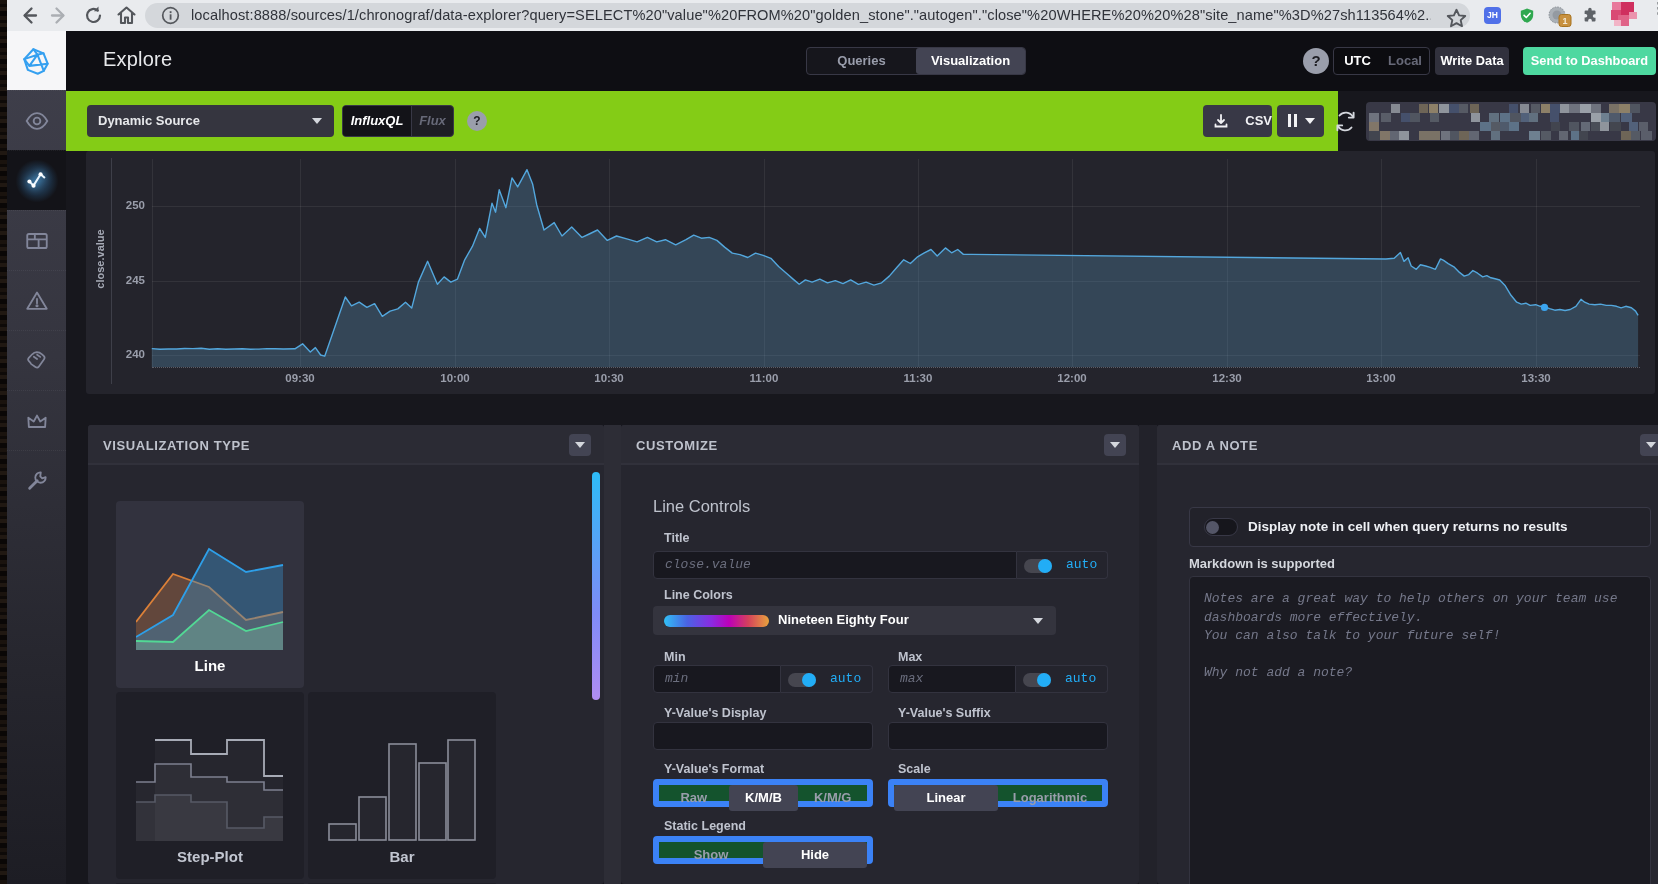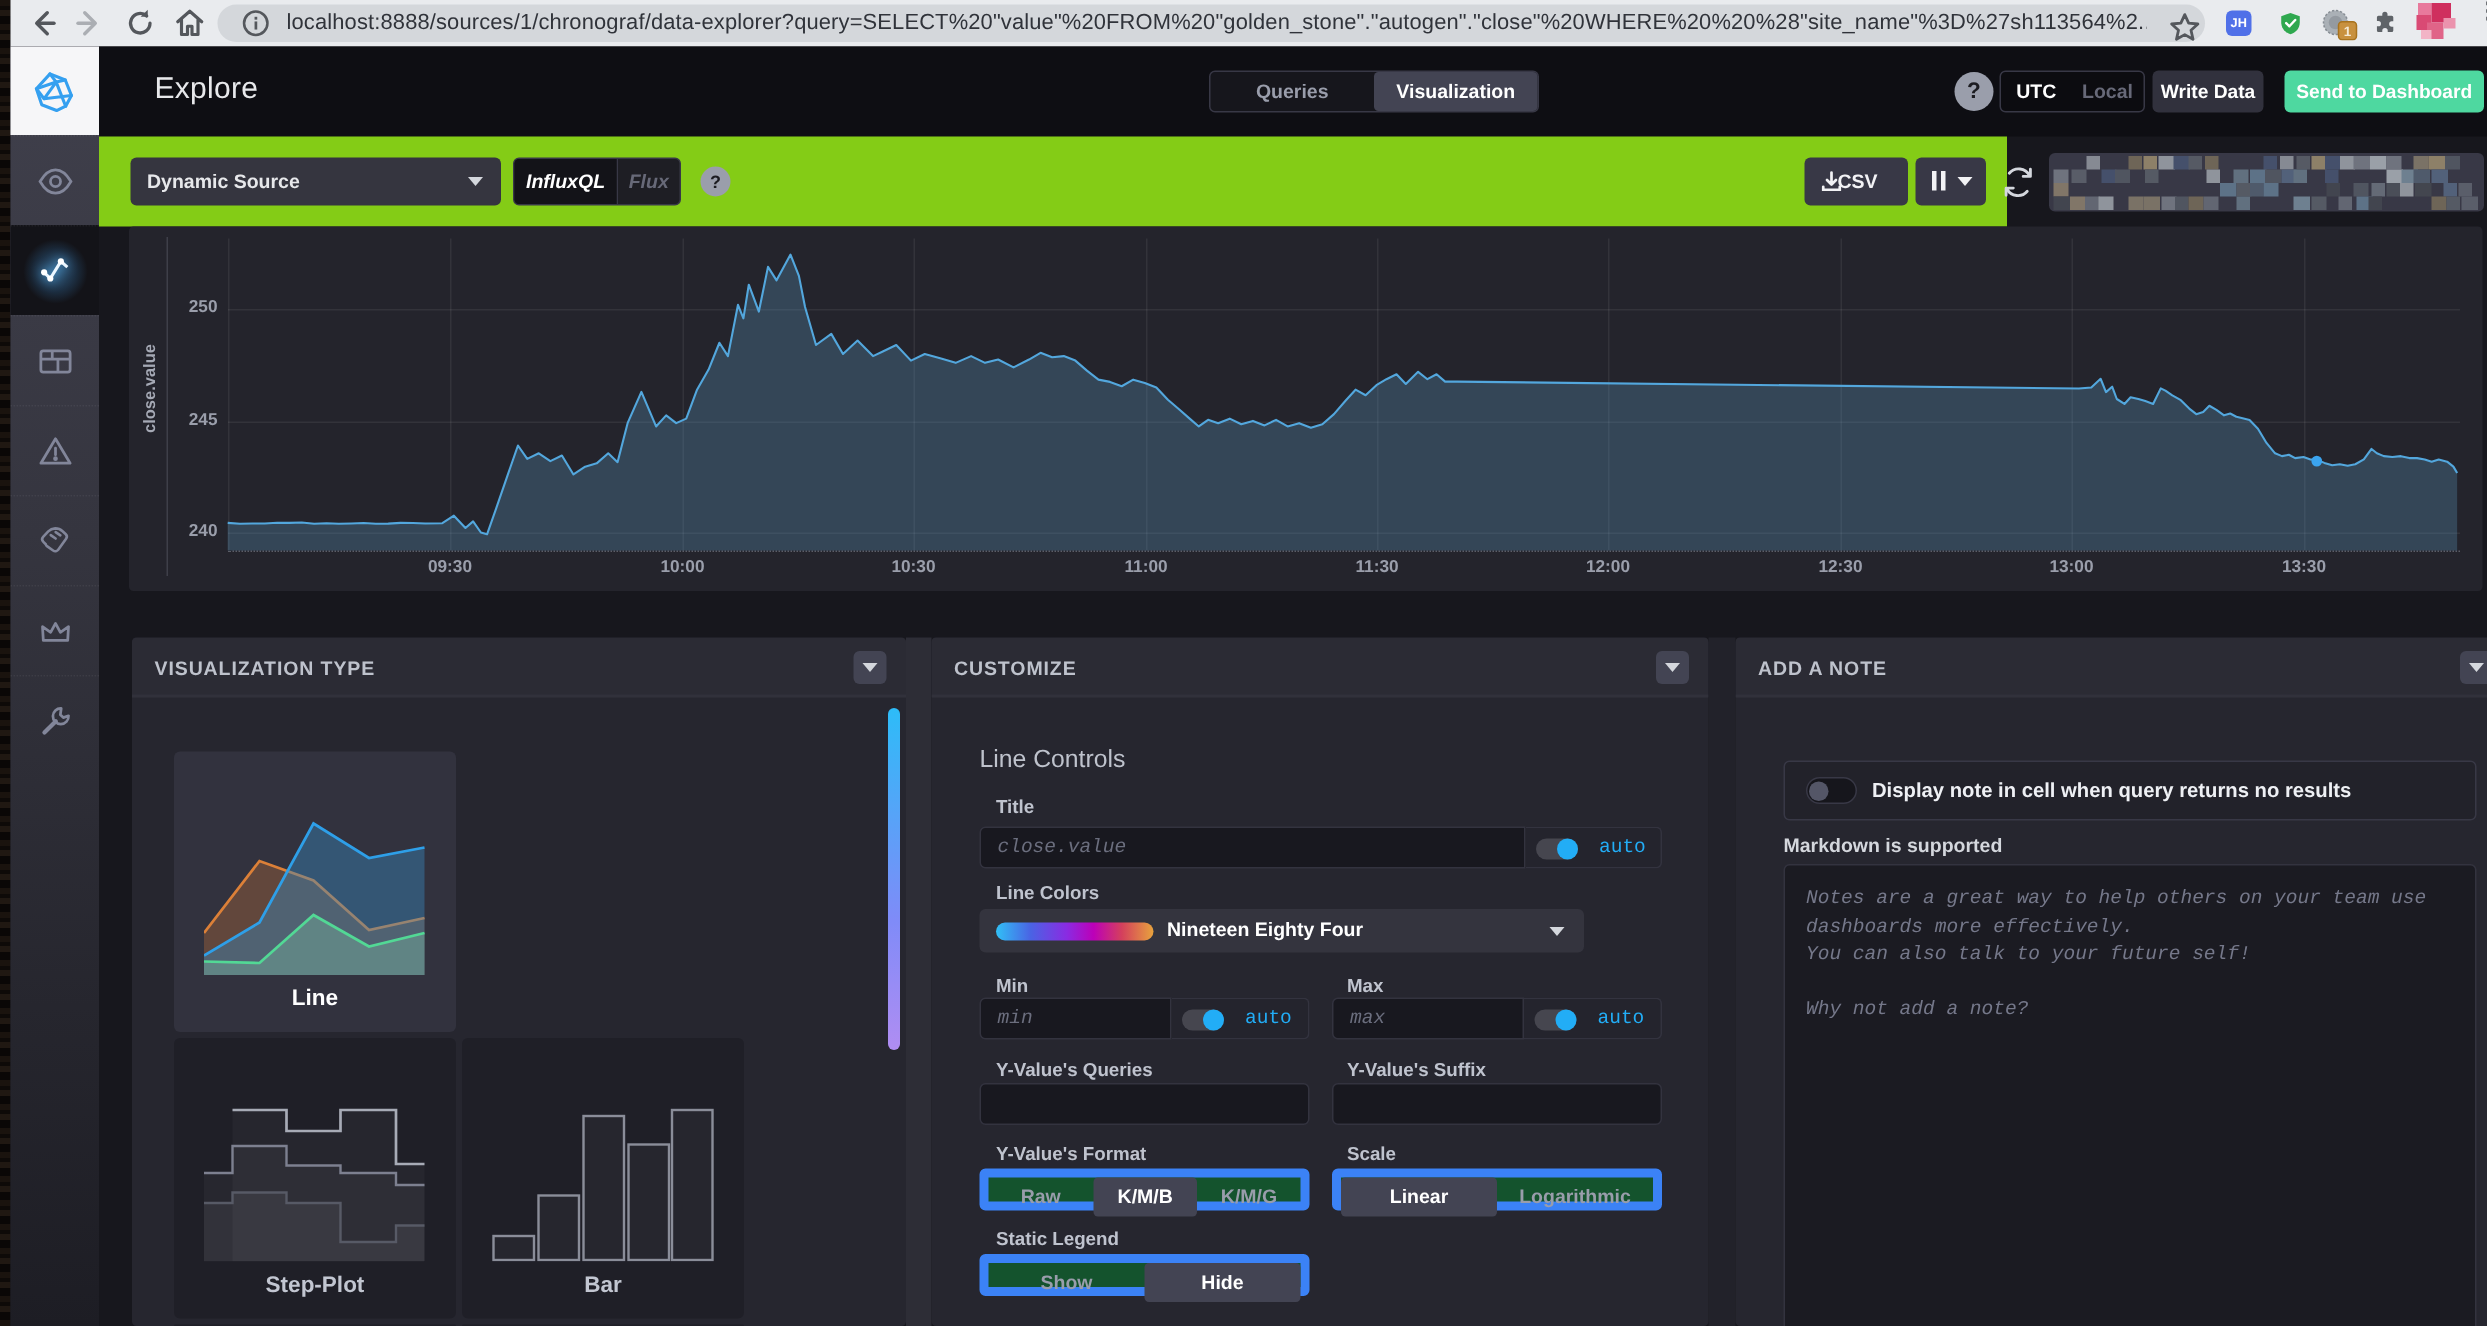--- a/index.html
+++ b/index.html
@@ -35,21 +35,21 @@
 .btn { position:absolute; top:16px; height:28px; line-height:28px; border-radius:4px; text-align:center;
   font-size:13px; font-weight:700; color:#fff; }
 
 #toolbar { position:absolute; left:66px; top:91px; width:1272px; height:60px; background:#84cc16; }
 #dsrc { position:absolute; left:21px; top:14px; width:247px; height:32px; background:#35353f; border-radius:4px;
   font-size:13px; font-weight:700; color:#e7e8eb; line-height:32px; padding-left:11px; }
 #dsrc .car { position:absolute; right:12px; top:13px; }
 #ql { position:absolute; left:276px; top:14px; height:32px; border:1px solid #383846; border-radius:4px; display:flex; background:#1e1e24; }
 #ql div { height:30px; line-height:30px; font-size:13px; font-weight:700; font-style:italic; text-align:center; }
 #csv { position:absolute; left:1137px; top:14px; width:69px; height:32px; background:#383846; border-radius:4px;
-  color:#f2f2f5; font-size:13px; font-weight:700; line-height:32px; text-align:left; }
+  color:#f2f2f5; font-size:13px; font-weight:700; line-height:32px; text-align:right; }
 #pausebtn { position:absolute; left:1211px; top:14px; width:47px; height:32px; background:#383846; border-radius:4px; }
 #redacted { position:absolute; left:1300px; top:11px; width:290px; height:39px; background:#383846; border-radius:4px; overflow:hidden; }
 #redacted i { position:absolute; display:block; }
 
 #chart { position:absolute; left:86px; top:151px; width:1569px; height:243px; background:#24242c; border-radius:3px; }
 #chart .ylab { position:absolute; left:-12px; top:250px; transform:rotate(-90deg); transform-origin:center;
   font-size:11px; font-weight:700; color:#a5a9b5; width:80px; text-align:center; top:102px; left:-26px; }
 .vgrid { position:absolute; top:159px; width:1px; height:208px; background:rgba(255,255,255,0.07); }
 .hgrid { position:absolute; left:152px; width:1488px; height:1px; background:rgba(255,255,255,0.07); }
 #axisl { position:absolute; left:111px; top:158px; width:1px; height:226px; background:#3e3f49; }
@@ -431,21 +431,21 @@
       </div>
     <div class="auto" style="left:49px">auto</div>
   </div>
   <div class="cinput hasadd" style="left:267px;top:240px;width:128px">max</div>
   <div class="caddon" style="left:395px;top:240px;width:92px">
     <div class="toggle">
         <div class="knob"></div>
       </div>
     <div class="auto" style="left:49px">auto</div>
   </div>
-  <div class="clab" style="left:43px;top:281px">Y-Value's Queries</div>
+  <div class="clab" style="left:43px;top:281px">Y-Value's Display</div>
   <div class="clab" style="left:277px;top:281px">Y-Value's Suffix</div>
   <div class="cinput" style="left:32px;top:297px;width:220px"></div>
   <div class="cinput" style="left:267px;top:297px;width:220px"></div>
   <div class="clab" style="left:43px;top:337px">Y-Value's Format</div>
   <div class="clab" style="left:277px;top:337px">Scale</div>
   <div class="radio" style="left:32px;top:354px;width:220px">
     <div style="width:73px">Raw</div>
       <div class="on" style="width:73px">K/M/B</div>
       <div style="width:72px">K/M/G</div>
   </div>

